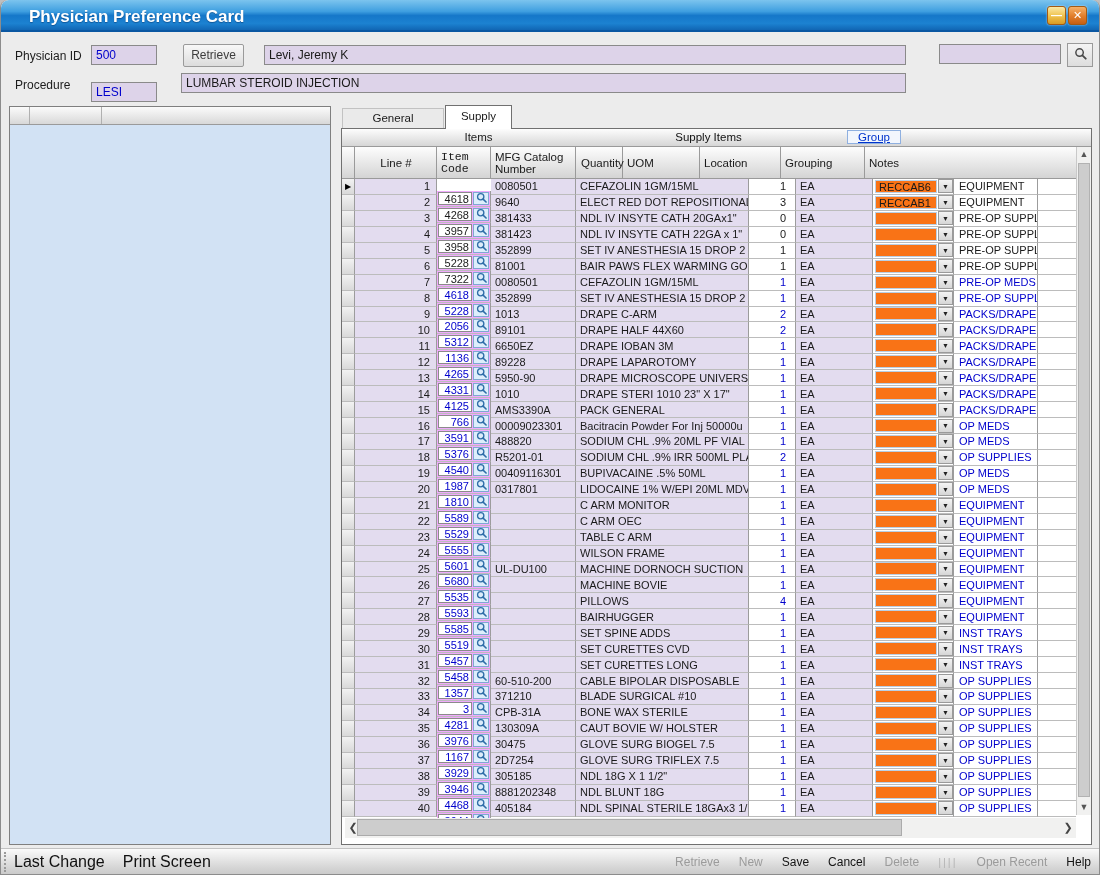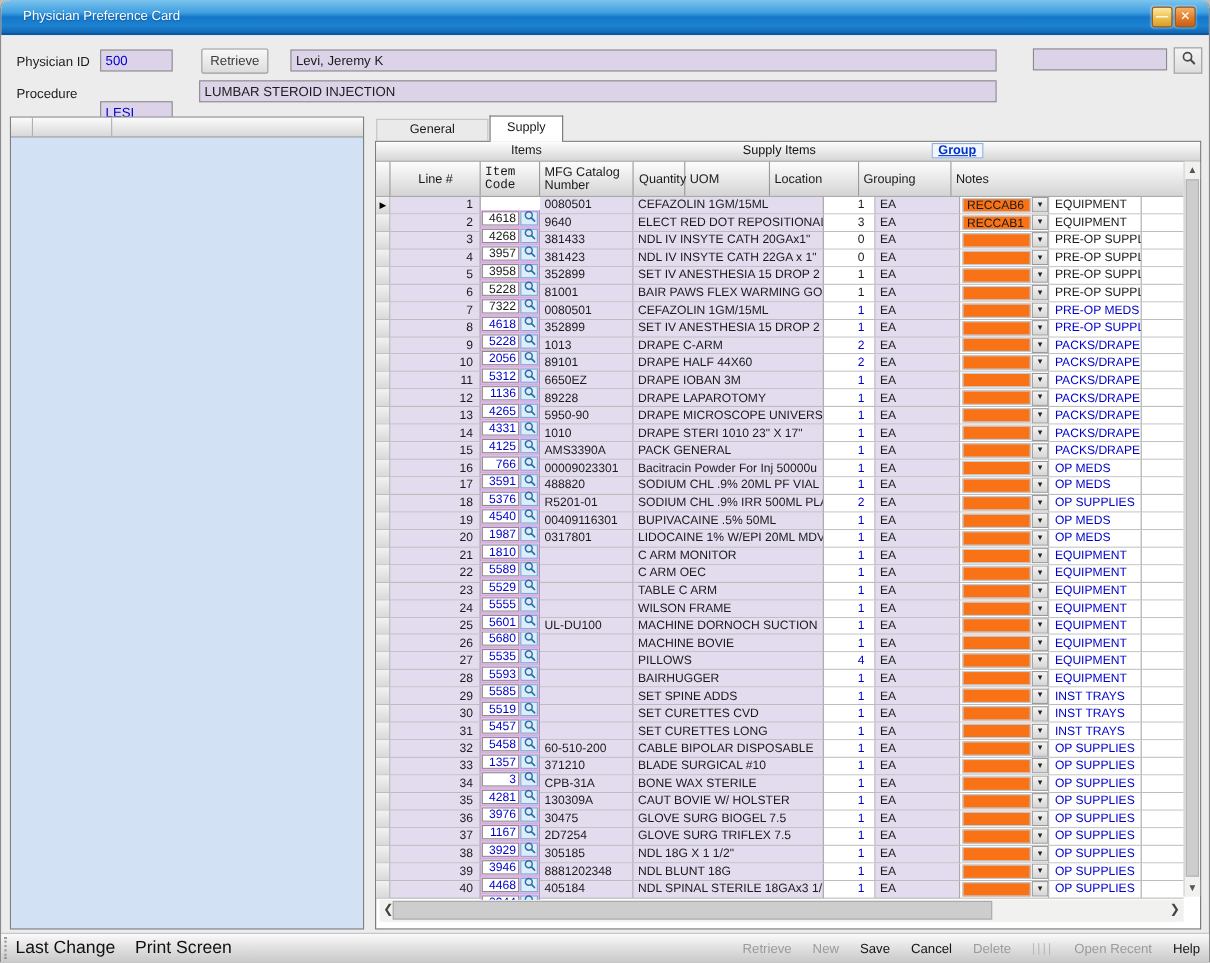--- a/index.html
+++ b/index.html
@@ -4,21 +4,21 @@
 <style>
   html,body{margin:0;padding:0;background:#bfbfbf;}
   *{box-sizing:border-box;font-family:"Liberation Sans","DejaVu Sans",sans-serif;}
   .window{position:relative;width:1100px;height:875px;background:#ececec;
     border:1px solid #8c8c8c;border-top:none;border-radius:8px 8px 0 0;overflow:hidden;}
 
   
   .titlebar{position:absolute;left:0;top:0;width:1100px;height:32px;
     background:linear-gradient(#7cc4ee 0%,#3f9fe0 38%,#1577c9 52%,#1c82d1 78%,#1166b4 100%);
     border-bottom:2px solid #0a57a2;border-radius:8px 8px 0 0;}
-  .titlebar .title{position:absolute;left:20px;top:7px;color:#fff;font-size:12px;font-weight:normal;
+  .titlebar .title{position:absolute;left:28px;top:7px;color:#fff;font-size:17px;font-weight:bold;
     text-shadow:0 1px 1px rgba(0,40,90,.45);}
   .winbtn{position:absolute;top:6px;width:19px;height:19px;border-radius:3px;
     border:1px solid #a35a14;color:#fff;font-size:11px;font-weight:bold;line-height:17px;
     text-align:center;cursor:default;box-shadow:0 0 2px rgba(255,255,255,.7);}
   .winbtn.min{left:1046px;background:linear-gradient(#fbe9a6,#eec04a 55%,#d99b25);}
   .winbtn.close{left:1067px;background:linear-gradient(#f6b066,#e07c2a 55%,#c55f14);}
 
   
   .flabel{position:absolute;font-size:12px;color:#1c1c1c;}
   .ffield{position:absolute;height:20px;background:#ddd3e9;border:1px solid #8a8a8a;
@@ -45,21 +45,21 @@
   .tab.active{left:444px;top:105px;width:67px;height:24px;line-height:21px;background:#fff;
     border:1px solid #707070;border-bottom:none;z-index:5;}
 
   
   .grid{position:absolute;left:340px;top:128px;width:751px;height:717px;
     border:1px solid #707070;background:#fff;}
   .grp-header{position:relative;height:18px;background:linear-gradient(#fdfdfd,#d6d6d6);
     border-bottom:1px solid #9a9a9a;font-size:11.5px;color:#111;}
   .grp-header .ttl{position:absolute;left:0;right:16px;top:2px;text-align:center;}
   .grp-link{position:absolute;left:505px;top:1px;color:#0033cc;text-decoration:underline;
-    border:1px solid #8fb0e0;padding:0 5px;font-size:11.5px;background:#f2f6fd;font-weight:bold;}
+    border:1px solid #8fb0e0;padding:0 10px;font-size:11.5px;background:#f2f6fd;}
   .hdr-row{display:flex;height:32px;background:linear-gradient(#fdfdfd,#d4d4d4);
     border-bottom:1px solid #9a9a9a;width:734px;}
   .hdr-row .hc{border-right:1px solid #9a9a9a;font-size:11.5px;color:#1a1a1a;
     display:flex;align-items:center;padding:0 3px 0 4px;line-height:12px;}
   .rows{width:734px;}
   .row{display:flex;height:15.95px;width:734px;}
   .cell{border-right:1px solid #9c9c9c;border-bottom:1px solid #bcbcbc;height:100%;
     font-size:11px;color:#1a1a1a;white-space:nowrap;overflow:hidden;display:flex;align-items:center;}
   .c-marker{width:13px;background:linear-gradient(#f2f2f2,#d9d9d9);justify-content:center;
     font-size:8px;color:#000;}
@@ -127,21 +127,21 @@
   <div class="searchbtn">
     <span>
       <svg viewBox="0 0 14 14" width="13" height="13">
           <circle cx="6" cy="6" r="4" fill="none" stroke="currentColor" stroke-width="1.6"></circle>
           <line x1="9" y1="9" x2="12.6" y2="12.6" stroke="currentColor" stroke-width="2" stroke-linecap="round"></line>
         </svg>
     </span>
   </div>
 
   <div class="flabel" style="left:14px;top:78px;">Procedure</div>
-  <div class="ffield blue" style="left:90px;top:92px;width:66px;">LESI</div>
+  <div class="ffield blue" style="left:90px;top:82px;width:66px;">LESI</div>
   <div class="ffield black" style="left:180px;top:73px;width:725px;">LUMBAR STEROID INJECTION</div>
 
   <div class="left-panel">
     <div class="lp-header">
       <div style="width:20px;"></div>
       <div style="width:72px;"></div>
       <div style="flex:1;border-right:none;"></div>
     </div>
     <div style="height:719px;"></div>
   </div>

